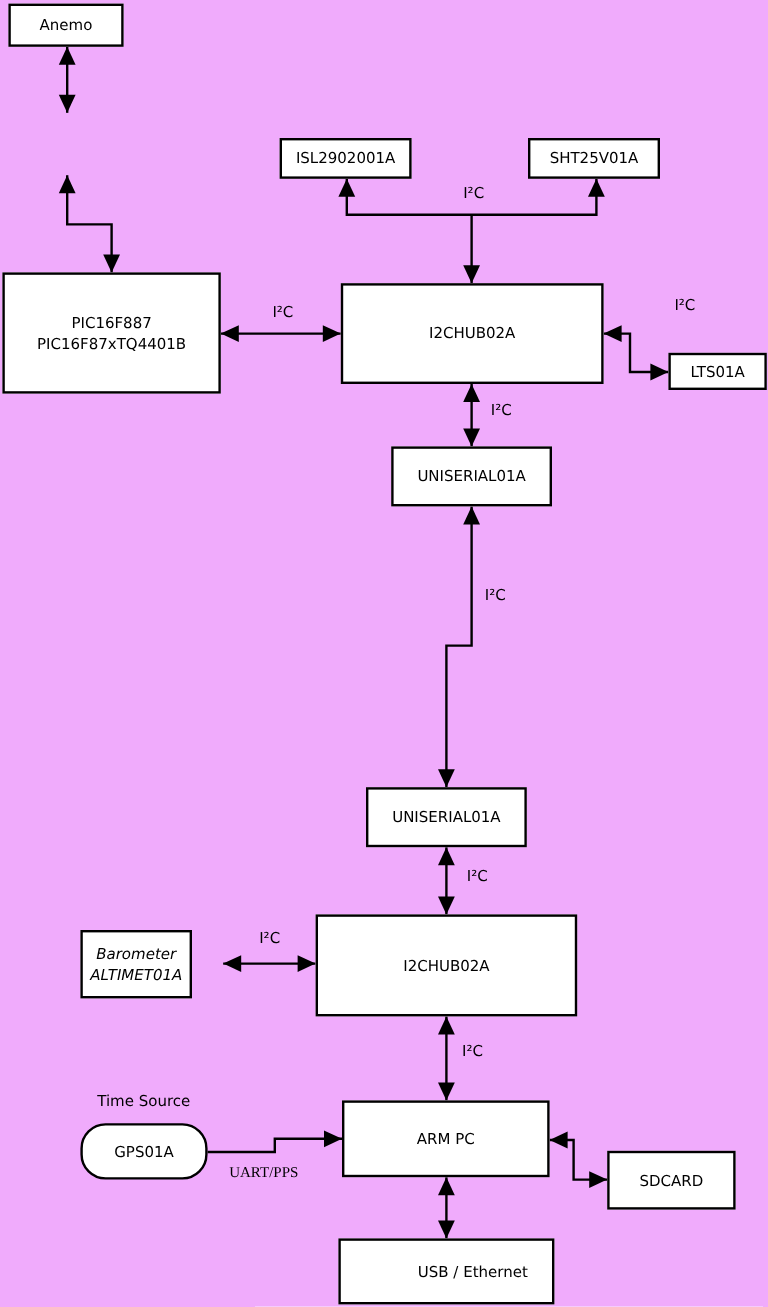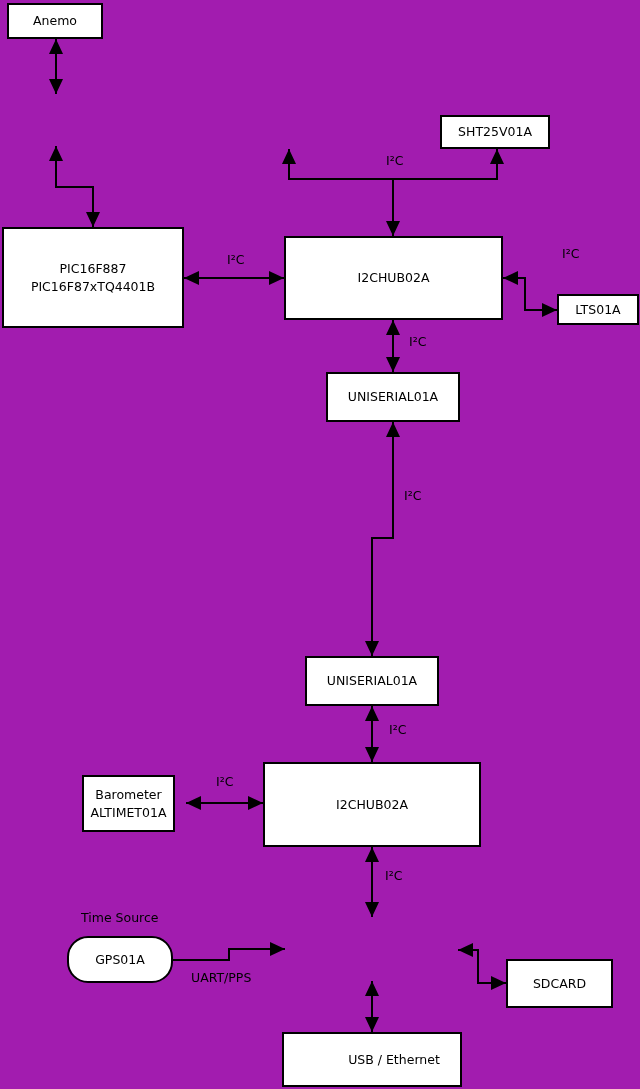--- a/index.html
+++ b/index.html
@@ -1,20 +1,20 @@
 <!DOCTYPE html>
 <html><head>
 <meta charset="utf-8">
 <style>
   html, body { margin: 0; padding: 0; background: #ffffff; }
   .canvas {
     position: relative;
     width: 640px;
     height: 1089px;
-    background: #a21caf;
+    background: #f0abfc;
     font-family: "DejaVu Sans", sans-serif;
     color: #000;
     overflow: hidden;
   }
   .edge-layer {
     position: absolute;
     left: 0; top: 0;
     width: 640px; height: 1089px;
   }
   .node {
@@ -112,54 +112,60 @@
         <polygon points="372,981 379,996 365,996" fill="#000000"></polygon>
       </g>
     </svg>
 <div class="node" style="left: 7px; top: 3px; width: 96px; height: 36px;">
       <span>Anemo</span>
     </div>
     <div class="node" style="left: 2px; top: 227px; width: 182px; height: 101px;">
       <span>PIC16F887</span>
       <span>PIC16F87xTQ4401B</span>
     </div>
+    <div class="node" style="left: 233px; top: 115px; width: 110px; height: 34px;">
+      <span>ISL2902001A</span>
+    </div>
     <div class="node" style="left: 440px; top: 115px; width: 110px; height: 34px;">
       <span>SHT25V01A</span>
     </div>
     <div class="node" style="left: 284px; top: 236px; width: 219px; height: 84px;">
       <span>I2CHUB02A</span>
     </div>
     <div class="node" style="left: 557px; top: 294px; width: 82px; height: 31px;">
       <span>LTS01A</span>
     </div>
     <div class="node" style="left: 326px; top: 372px; width: 134px; height: 50px;">
       <span>UNISERIAL01A</span>
     </div>
     <div class="node" style="left: 305px; top: 656px; width: 134px; height: 50px;">
       <span>UNISERIAL01A</span>
     </div>
-    <div class="node" style="left: 82px; top: 775px; width: 93px; height: 57px;">
+    <div class="node" style="left: 67px; top: 775px; width: 93px; height: 57px; font-style: italic;">
       <span>Barometer</span>
       <span>ALTIMET01A</span>
     </div>
     <div class="node" style="left: 263px; top: 762px; width: 218px; height: 85px;">
       <span>I2CHUB02A</span>
     </div>
     <div class="node" style="left: 67px; top: 936px; width: 106px; height: 47px; border-radius: 21px;">
       <span>GPS01A</span>
+    </div>
+    <div class="node" style="left: 285px; top: 917px; width: 173px; height: 64px;">
+      <span>ARM PC</span>
     </div>
     <div class="node" style="left: 506px; top: 959px; width: 107px; height: 49px; justify-content: center;">
       <span>SDCARD</span>
     </div>
     <div class="node" style="left: 282px; top: 1032px; width: 180px; height: 55px; padding-left: 44px;">
       <span>USB / Ethernet</span>
     </div>
     <div class="edge-label" style="left: 386px; top: 153px;">I²C</div>
     <div class="edge-label" style="left: 227px; top: 252px;">I²C</div>
     <div class="edge-label" style="left: 562px; top: 246px;">I²C</div>
     <div class="edge-label" style="left: 409px; top: 334px;">I²C</div>
     <div class="edge-label" style="left: 404px; top: 488px;">I²C</div>
     <div class="edge-label" style="left: 389px; top: 722px;">I²C</div>
     <div class="edge-label" style="left: 216px; top: 774px;">I²C</div>
     <div class="edge-label" style="left: 385px; top: 868px;">I²C</div>
-    <div class="edge-label" style="left: 191px; top: 970px;">UART/PPS</div>
+    <div class="edge-label" style="left: 191px; top: 970px; font-family: Liberation Serif, serif;">UART/PPS</div>
     <div class="edge-label" style="left: 81px; top: 910px;">Time Source</div>
   </div>
 
 </body></html>

